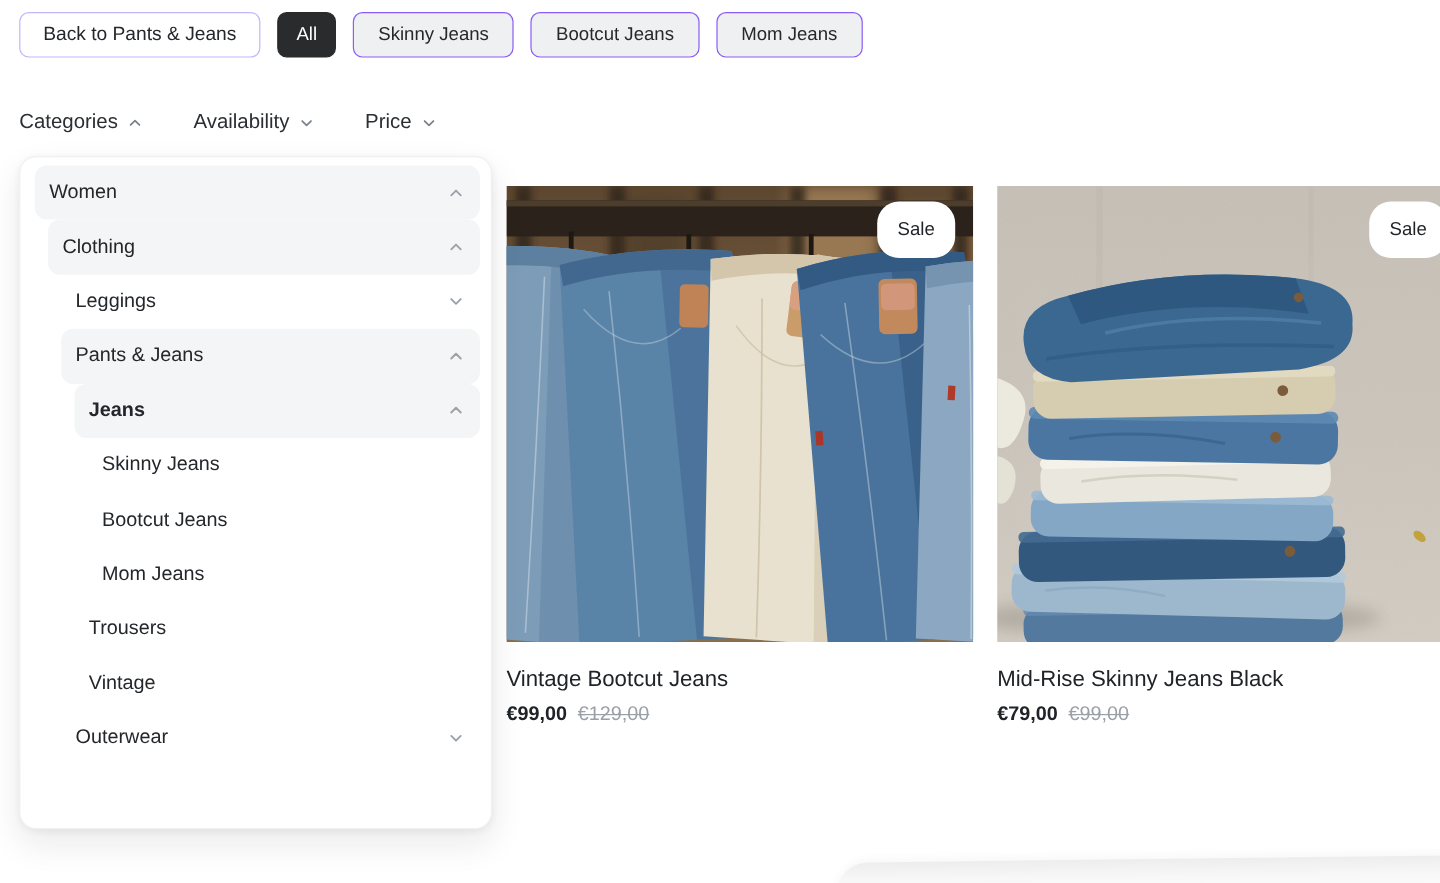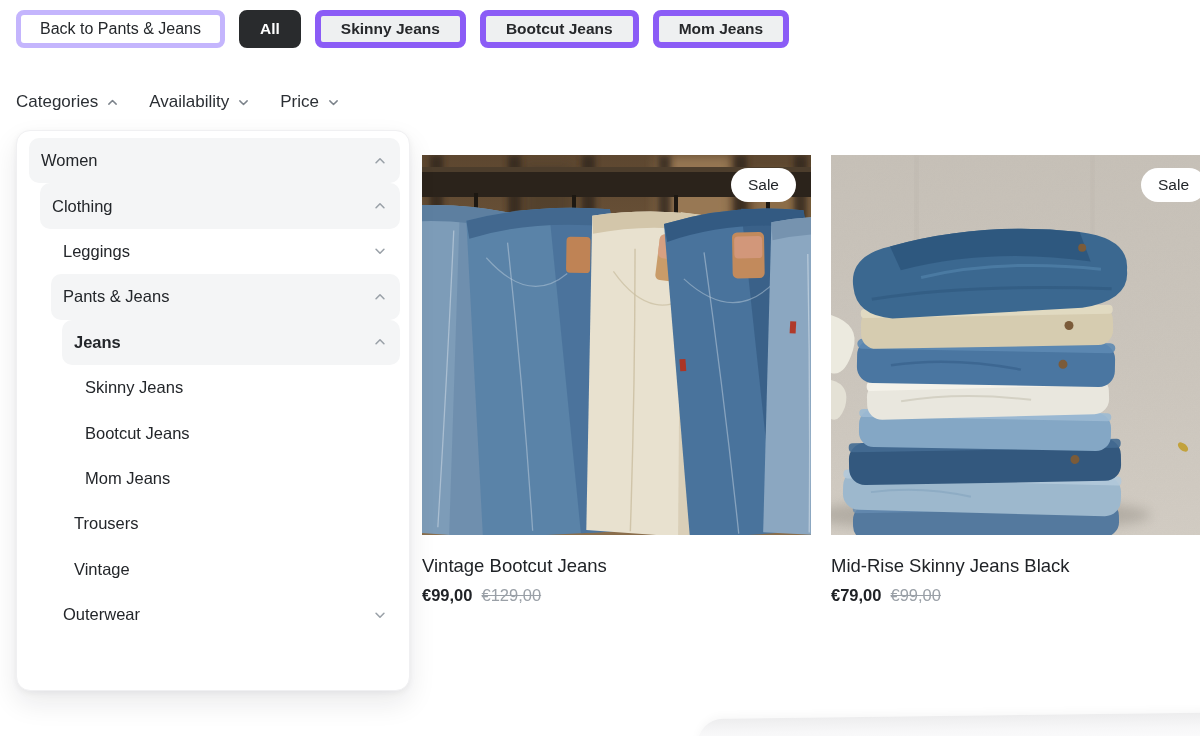--- a/index.html
+++ b/index.html
@@ -7,51 +7,51 @@
     position:relative;width:1200px;height:736px;overflow:hidden;background:#fff;
     font-family:"Liberation Sans",sans-serif;color:var(--text);
   }
   :root{
     --active-chip-bg:#292b2d;--active-chip-text:#ffffff;--chip-bg:#eef0f1;
     --hl:#f4f5f6;--text:#1f2327;--muted:#9aa0a7;--badge-bg:#ffffff;
   }
   
   .toolbar{position:absolute;left:16px;top:10px;display:flex;gap:14px;height:38px;}
   .back-btn{
-    background:#fff;border:5px solid #c4b5fd;border-radius:8px;padding:0 19px;
+    background:#fff;border:1px solid #c4b5fd;border-radius:8px;padding:0 19px;
     font-size:16px;font-weight:500;color:#24272b;cursor:pointer;font-family:inherit;height:38px;
   }
   .chip{
-    background:var(--chip-bg);border:6px solid #8b5cf6;border-radius:8px;padding:0 20px;
-    font-size:15.5px;font-weight:700;color:#26282b;cursor:pointer;font-family:inherit;height:38px;
+    background:var(--chip-bg);border:1px solid #8b5cf6;border-radius:8px;padding:0 20px;
+    font-size:15.5px;font-weight:400;color:#26282b;cursor:pointer;font-family:inherit;height:38px;
   }
   .chip.active{background:var(--active-chip-bg);border-color:var(--active-chip-bg);color:var(--active-chip-text);padding:0 15px;}
   
-  .filterbar{position:absolute;left:16px;top:89px;display:flex;gap:30px;align-items:center;height:26px;}
+  .filterbar{position:absolute;left:16px;top:89px;display:flex;gap:42px;align-items:center;height:26px;}
   .filter{display:flex;align-items:center;gap:8px;font-size:17px;color:#2b2f34;cursor:pointer;}
   .filter svg{stroke:#7c838b;}
   
   .panel{
     position:absolute;left:16px;top:130px;width:394px;height:561px;box-sizing:border-box;
     background:#fff;border:1px solid #f0f0f2;border-radius:14px;padding:7px 8px;z-index:5;
     box-shadow:0 12px 28px rgba(20,24,31,.09),0 2px 6px rgba(20,24,31,.05);
   }
   .crow{position:relative;height:45.4px;display:flex;align-items:center;border-radius:10px;margin-right:1px;cursor:pointer;}
   .crow.hl{background:var(--hl);}
   .crow .lbl{padding-left:12px;font-size:16.5px;color:#23262a;}
   .crow.bold .lbl{font-weight:700;}
   .crow svg{position:absolute;right:13px;top:50%;transform:translateY(-50%);stroke:#9aa1a8;}
   
   .card{position:absolute;top:155px;width:389px;}
   .card1{left:422px;}
   .card2{left:831px;}
   .photo{position:relative;width:389px;height:380px;overflow:hidden;background:#ddd;cursor:pointer;}
   .photo svg{display:block;width:389px;height:380px;}
   .badge{
-    position:absolute;top:13px;background:var(--badge-bg);border-radius:18px;height:34px;
+    position:absolute;top:13px;background:var(--badge-bg);border-radius:18px;height:47px;
     display:flex;align-items:center;padding:0 17px;font-size:15.5px;color:#1f2327;
   }
   .card1 .badge{right:15px;}
   .card2 .badge{left:310px;}
   .title{margin:20px 0 0;font-size:18.5px;font-weight:400;color:#202327;cursor:pointer;}
   .prices{margin-top:9px;display:flex;gap:9px;align-items:baseline;font-size:16.5px;}
   .price{font-weight:700;color:#202327;}
   .compare{color:var(--muted);text-decoration:line-through;}
   
   .peek{

